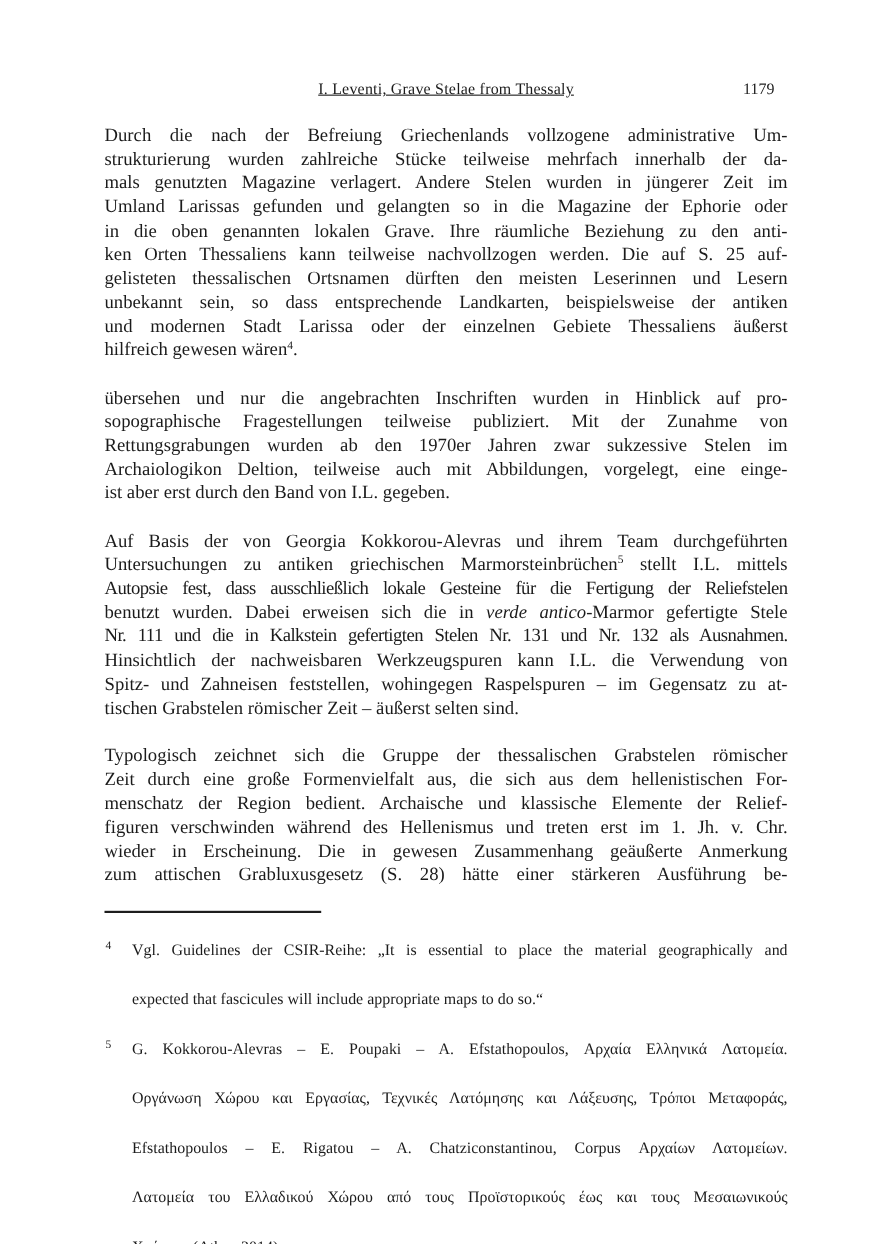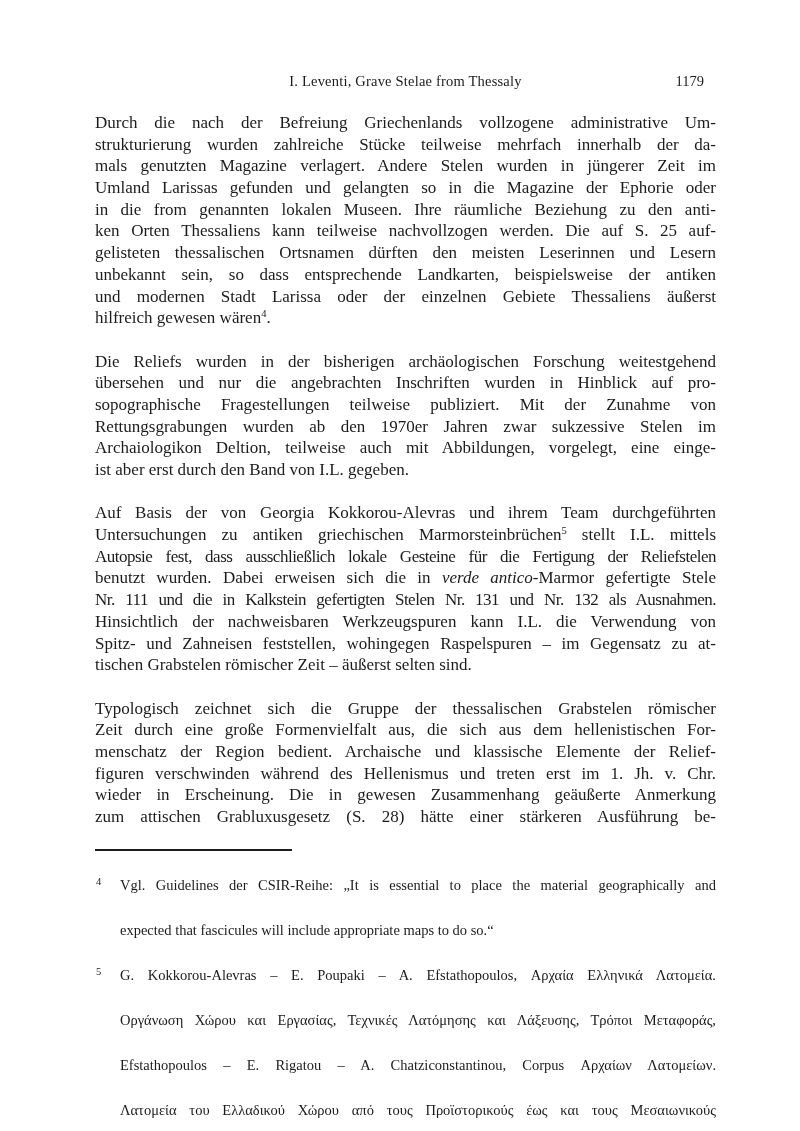--- a/index.html
+++ b/index.html
@@ -15,21 +15,21 @@
   
   .runhead {
     position: absolute;
     top: 71px;
     left: 95px;
     width: 621px;
     height: 20px;
     font-size: 14.5px;
     line-height: 20px;
   }
-  .rh-title { text-align: center; letter-spacing: 0.2px; }
+  .rh-title { text-align: center; letter-spacing: 0.2px; text-decoration: underline; }
   .rh-num { position: absolute; right: 12px; top: 0; }
 
   
   .textblock {
     position: absolute;
     top: 112px;
     left: 95px;
     width: 621px;
   }
   .para { margin: 0 0 21.7px 0; }
@@ -87,30 +87,29 @@
     <div class="rh-num">1179</div>
   </div>
 
   <div class="textblock">
 
     <div class="para">
       <div class="bline">Durch die nach der Befreiung Griechenlands vollzogene administrative Um-</div>
       <div class="bline">strukturierung wurden zahlreiche Stücke teilweise mehrfach innerhalb der da-</div>
       <div class="bline">mals genutzten Magazine verlagert. Andere Stelen wurden in jüngerer Zeit im</div>
       <div class="bline">Umland Larissas gefunden und gelangten so in die Magazine der Ephorie oder</div>
-      <div class="bline">in die from genannten lokalen Museen. Ihre räumliche Beziehung zu den anti-</div>
+      <div class="bline">in die oben genannten lokalen Grave. Ihre räumliche Beziehung zu den anti-</div>
       <div class="bline">ken Orten Thessaliens kann teilweise nachvollzogen werden. Die auf S. 25 auf-</div>
       <div class="bline">gelisteten thessalischen Ortsnamen dürften den meisten Leserinnen und Lesern</div>
       <div class="bline">unbekannt sein, so dass entsprechende Landkarten, beispielsweise der antiken</div>
       <div class="bline">und modernen Stadt Larissa oder der einzelnen Gebiete Thessaliens äußerst</div>
       <div class="bline lastline"><span>hilfreich gewesen wären</span><sup class="fnref">4</sup><span>.</span></div>
     </div>
 
     <div class="para">
-      <div class="bline">Die Reliefs wurden in der bisherigen archäologischen Forschung weitestgehend</div>
       <div class="bline">übersehen und nur die angebrachten Inschriften wurden in Hinblick auf pro-</div>
       <div class="bline">sopographische Fragestellungen teilweise publiziert. Mit der Zunahme von</div>
       <div class="bline">Rettungsgrabungen wurden ab den 1970er Jahren zwar sukzessive Stelen im</div>
       <div class="bline">Archaiologikon Deltion, teilweise auch mit Abbildungen, vorgelegt, eine einge-</div>
       <div class="bline lastline">ist aber erst durch den Band von I.L. gegeben.</div>
     </div>
 
     <div class="para">
       <div class="bline">Auf Basis der von Georgia Kokkorou-Alevras und ihrem Team durchgeführten</div>
       <div class="bline"><span>Untersuchungen zu antiken griechischen Marmorsteinbrüchen</span><sup class="fnref">5</sup><span> stellt I.L. mittels</span></div>

